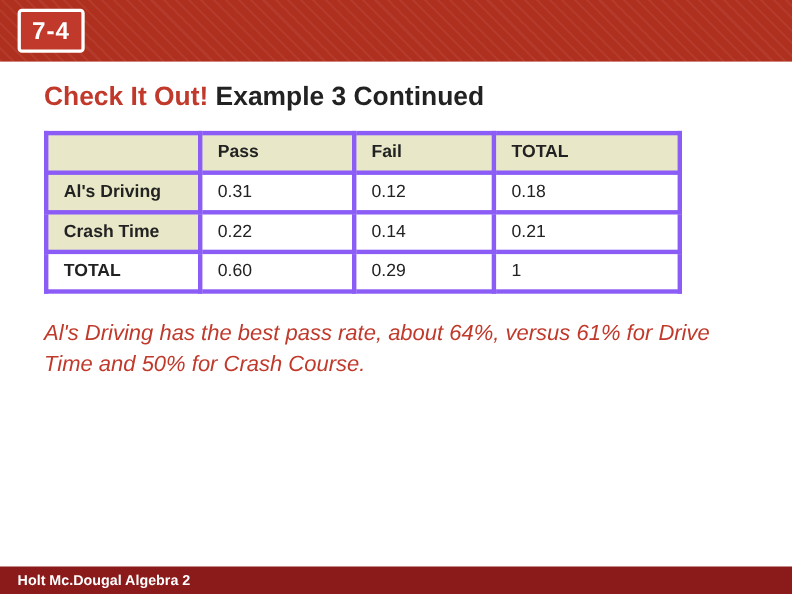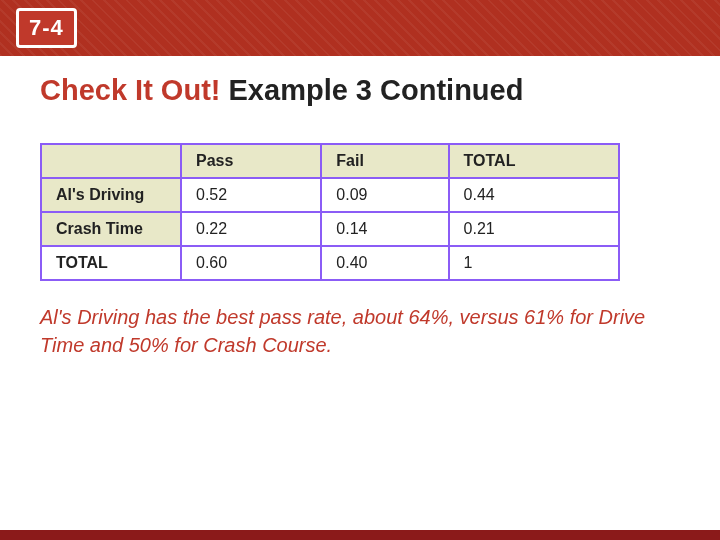--- a/index.html
+++ b/index.html
@@ -51,43 +51,43 @@
       );
       background-color: #b03020;
     }
 
     
     .content {
       padding: 18px 40px 10px 40px;
     }
 
     .subtitle {
-      font-size: 29px;
+      font-size: 24px;
       font-weight: bold;
-      margin-bottom: 36px;
+      margin-bottom: 17px;
       color: #222;
     }
 
     .subtitle .check-it-out {
       color: #c0392b;
     }
 
     .subtitle .rest {
       color: #222;
     }
 
     
     table {
       border-collapse: collapse;
       width: 580px;
       margin-bottom: 22px;
     }
 
     table th, table td {
-      border: 2px solid #8b5cf6;
+      border: 4px solid #8b5cf6;
       padding: 7px 14px;
       font-size: 16px;
     }
 
     
     .header-row th {
       background: #e8e8c8;
       font-weight: bold;
       text-align: left;
       color: #222;
@@ -162,37 +162,38 @@
       <tr class="header-row">
         <th class="row-label"></th>
         <th>Pass</th>
         <th>Fail</th>
         <th>TOTAL</th>
       </tr>
     </thead>
     <tbody>
       <tr>
         <td class="row-label">Al's Driving</td>
-        <td class="data-cell">0.52</td>
-        <td class="data-cell">0.09</td>
-        <td class="data-cell">0.44</td>
+        <td class="data-cell">0.31</td>
+        <td class="data-cell">0.12</td>
+        <td class="data-cell">0.18</td>
       </tr>
       <tr>
         <td class="row-label">Crash Time</td>
         <td class="data-cell">0.22</td>
         <td class="data-cell">0.14</td>
         <td class="data-cell">0.21</td>
       </tr>
       <tr class="total-row">
         <td class="row-label">TOTAL</td>
         <td class="data-cell">0.60</td>
-        <td class="data-cell">0.40</td>
+        <td class="data-cell">0.29</td>
         <td class="data-cell">1</td>
       </tr>
     </tbody>
   </table>
 
   <div class="description">Al's Driving has the best pass rate, about 64%, versus 61% for Drive Time and 50% for Crash Course.</div>
 
 </div>
 
 <div class="footer">
+  <span class="footer-left">Holt Mc.Dougal Algebra 2</span>
 </div>
 
 </body></html>

